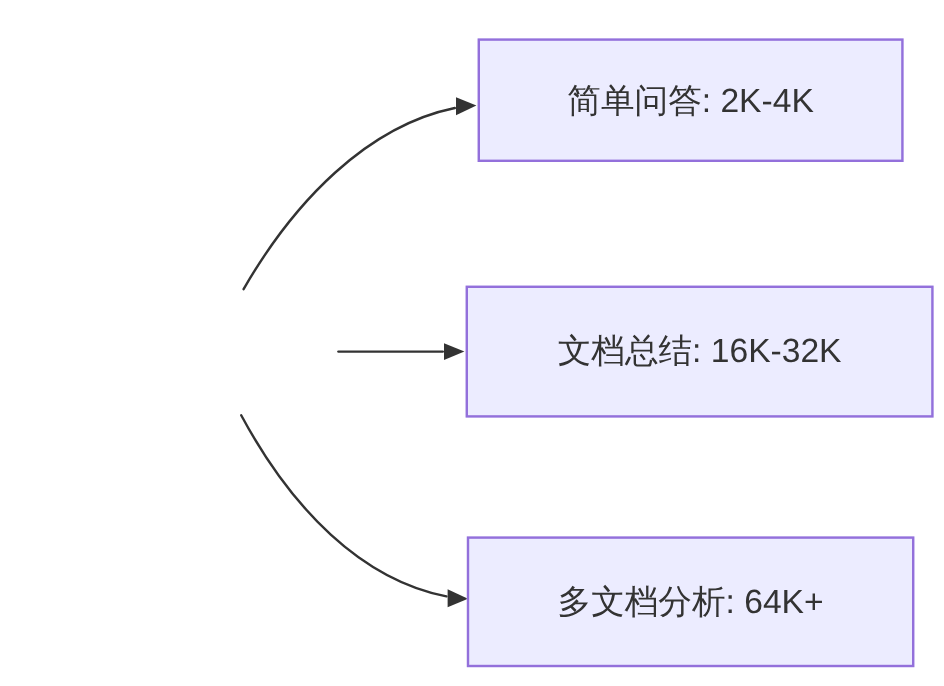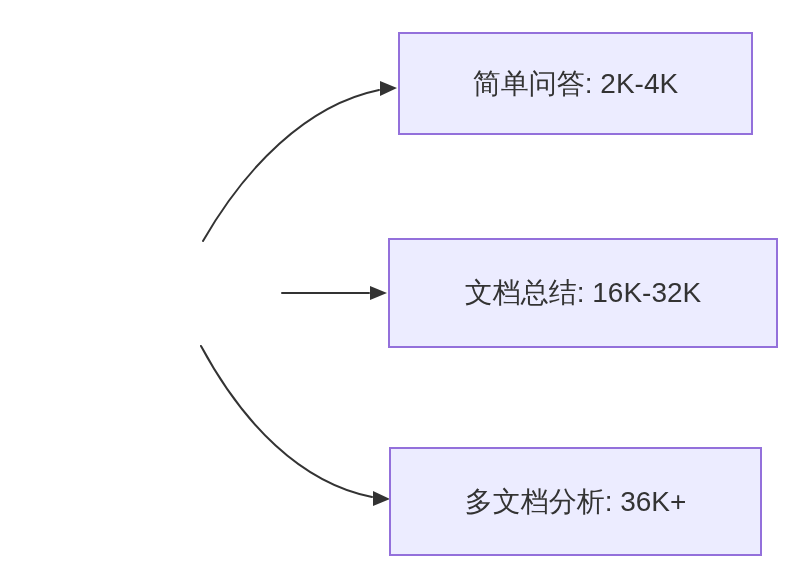--- a/index.html
+++ b/index.html
@@ -72,16 +72,16 @@
 
   <div class="node node-branch1">
     <span>简单问答: 2K-4K</span>
   </div>
 
   <div class="node node-branch2">
     <span>文档总结: 16K-32K</span>
   </div>
 
   <div class="node node-branch3">
-    <span>多文档分析: 36K+</span>
+    <span>多文档分析: 64K+</span>
   </div>
 
 </div>
 
 </body></html>

